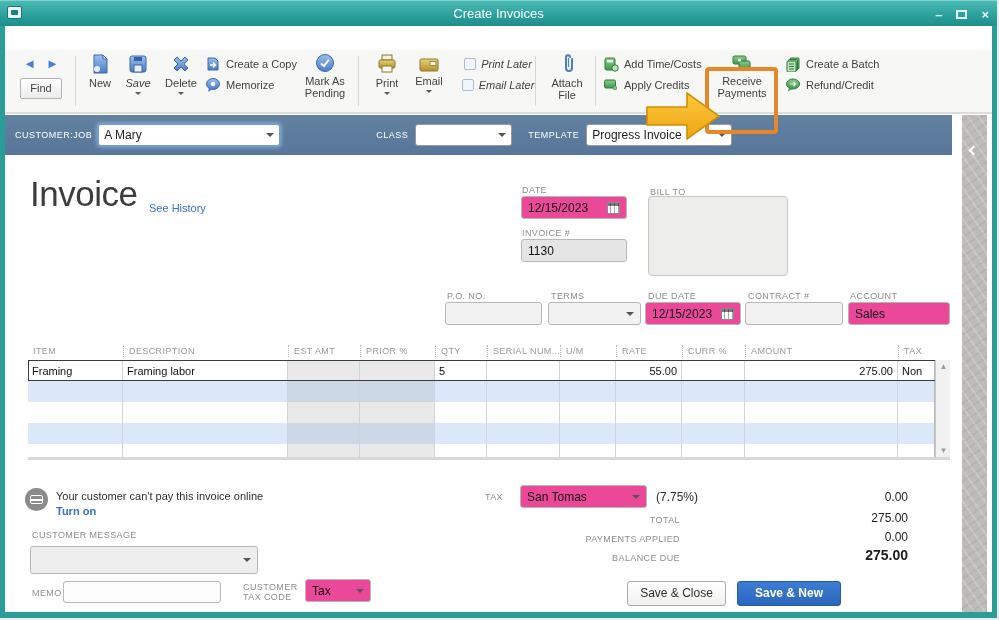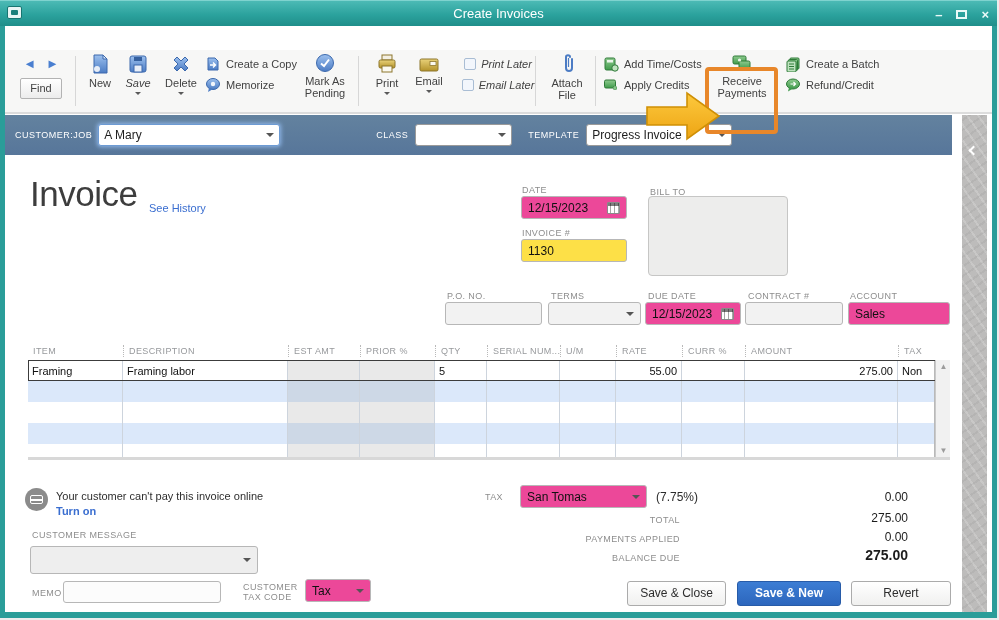--- a/index.html
+++ b/index.html
@@ -329,21 +329,21 @@
 
     <div class="inv-heading">Invoice</div>
     <a class="link see-history">See History</a>
 
     <div class="glabel" style="left:517px; top:159px;">DATE</div>
     <div class="ginput" style="left:516px; top:170px; width:106px;">
       <span>12/15/2023</span>
       <span class="calendar"></span>
     </div>
     <div class="glabel" style="left:517px; top:202px;">INVOICE #</div>
-    <div class="ginput" style="left:516px; top:213px; width:106px; background:#fde047;">
+    <div class="ginput" style="left:516px; top:213px; width:106px; background:#e5e5e5;">
       <span>1130</span>
     </div>
     <div class="glabel" style="left:645px; top:161px;">BILL TO</div>
     <div class="billbox"></div>
 
     <div class="glabel" style="left:442px; top:265px;">P.O. NO.</div>
     <div class="ginput gray" style="left:440px; top:276px; width:97px;">
         <span></span>
       </div>
 
@@ -491,16 +491,15 @@
     <div class="sum-val" style="left:813px; top:485px;">275.00</div>
 
     <div class="sum-label" style="left:545px; top:508px; width:130px;">PAYMENTS APPLIED</div>
     <div class="sum-val" style="left:813px; top:504px;">0.00</div>
 
     <div class="sum-label" style="left:545px; top:527px; width:130px;">BALANCE DUE</div>
     <div class="sum-val balance" style="left:813px; top:521px;">275.00</div>
 
     <div class="btn" style="left:622px; width:99px;">Save &amp; Close</div>
     <div class="btn primary" style="left:732px; width:104px;">Save &amp; New</div>
-    <div class="btn" style="left:846px; width:100px;">Revert</div>
 
   </div>
 </div>
 
 </body></html>

